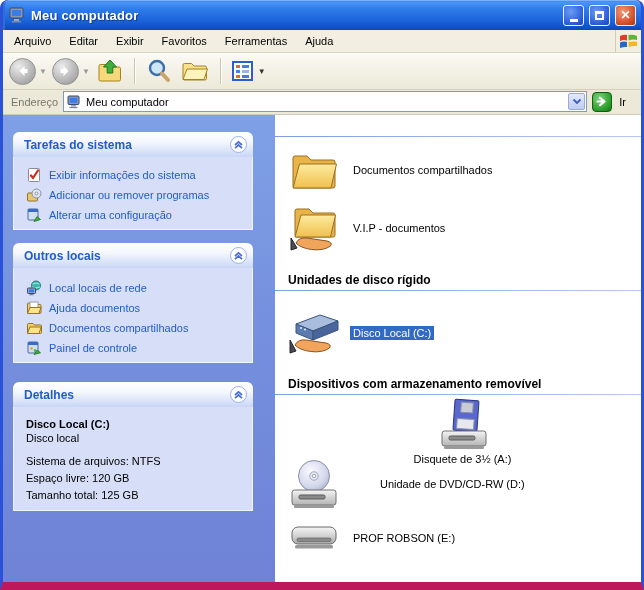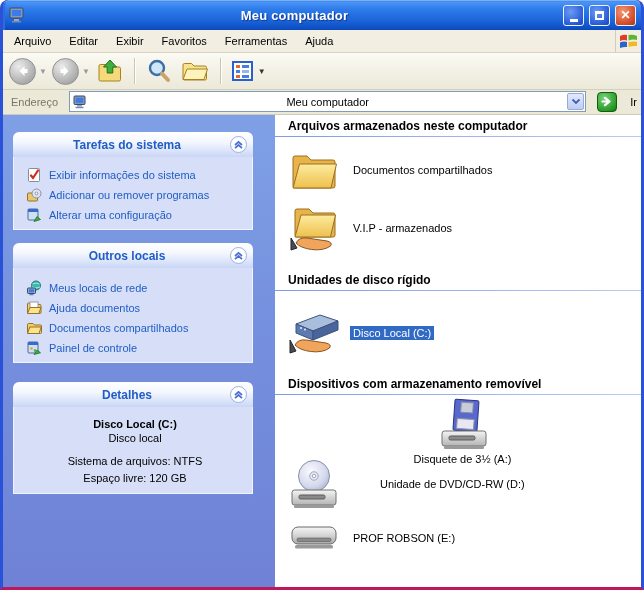--- a/index.html
+++ b/index.html
@@ -1,20 +1,20 @@
 <!DOCTYPE html>
 <html><head>
 <meta charset="utf-8">
 <style>
   * { margin:0; padding:0; box-sizing:border-box; }
   body { font-family:"Liberation Sans", sans-serif; background:#fff; }
   .window{
     width:644px; height:590px; position:relative;
-    border-left:3px solid #2a52d8; border-right:3px solid #2a52d8; border-bottom:3px solid #be185d;
-    border-radius:8px 8px 0 0; overflow:hidden; background:#701a75;text-align:center;
+    border-left:3px solid #2a52d8; border-right:3px solid #2a52d8; border-bottom:8px solid #be185d;
+    border-radius:8px 8px 0 0; overflow:hidden; background:#701a75;
   }
   
   .titlebar{
     height:30px; display:flex; align-items:center; padding:0 5px 0 6px; gap:5px;
     border-radius:6px 6px 0 0;
     background:linear-gradient(180deg,#3a80ee 0%,#4a94f6 8%,#2e7ceb 30%,#1b63d9 70%,#0e51c4 92%,#0a48bc 100%);
     box-shadow:inset 0 1px 0 #7cb0f8, inset 2px 0 0 #2e6cd8;
   }
   .title-text{ flex:1; color:#fff; font-weight:bold; font-size:13px; text-shadow:1px 1px 1px #12398c; letter-spacing:.2px;}
   .tb-btn{ width:21px; height:21px; border-radius:3px; border:1px solid #eef4ff; display:flex; align-items:center; justify-content:center; position:relative; }
@@ -28,27 +28,27 @@
   .menu-item{ font-size:11px; color:#000; padding:3px 9px; cursor:default; }
   .menu-spacer{ flex:1; }
   .winlogo-box{ width:26px; height:22px; display:flex; align-items:center; justify-content:center; border-left:1px solid #d0ccb8; }
   
   .toolbar{ height:37px; background:linear-gradient(180deg,#fbfaf4,#ece9d8); display:flex; align-items:center; padding:0 6px; gap:5px; border-bottom:1px solid #d4d0c0; }
   .nav-circle{ width:27px; height:27px; border-radius:50%; background:radial-gradient(circle at 35% 30%, #ececec,#a8a8a8 75%,#8e8e8e); border:1px solid #909090; display:flex; align-items:center; justify-content:center; }
   .drop-caret{ font-size:8px; color:#9a9a9a; margin-left:-2px; }
   .tool-sep{ width:1px; height:26px; background:#c9c5b4; margin:0 4px; box-shadow:1px 0 0 #fff; }
   .tool-ico{ display:flex; align-items:center; justify-content:center; padding:2px; }
   
-  .addressbar{ height:25px; background:#ece9d8; display:flex; align-items:center; padding:1px 4px 2px 8px; border-bottom:1px solid #cfcbBA; border-bottom:1px solid #cfcbba; gap:11px; }
+  .addressbar{ height:25px; background:#ece9d8; display:flex; align-items:center; padding:1px 4px 2px 8px; border-bottom:1px solid #cfcbBA; border-bottom:1px solid #cfcbba; gap:5px; }
   .addr-label{ font-size:11px; color:#77776a; }
   .addr-combo{ flex:1; height:21px; background:#fff; border:1px solid #7f9db9; display:flex; align-items:center; padding-left:3px; gap:4px; }
   .addr-text{ flex:1; font-size:11px; color:#000; }
   .addr-drop{ width:17px; height:17px; margin-right:1px; background:linear-gradient(180deg,#e4e9fb,#c0cdf0); border:1px solid #98aada; border-radius:2px; display:flex; align-items:center; justify-content:center; }
   .go-btn{ width:20px; height:20px; border-radius:4px; border:1px solid #0f5f0f; background:radial-gradient(circle at 35% 30%, #7cd47c,#2a9c2a 70%,#137813); display:flex; align-items:center; justify-content:center; color:#fff; font-weight:bold; font-size:12px; }
-  .go-label{ font-size:11px; color:#000; margin:0 0 0 2px; }
+  .go-label{ font-size:11px; color:#000; margin:0 11px 0 2px; }
   
   .content{ display:flex; height:472px; }
   .sidebar{ width:272px; position:relative; background:linear-gradient(180deg,#7fa0e6 0%,#7590de 45%,#6f82d6 100%); }
   .panel{ position:absolute; left:10px; width:240px; border-radius:6px 6px 0 0; }
   .panel-header{ height:25px; border-radius:6px 6px 0 0; background:linear-gradient(180deg,#ffffff 0%,#f4f7fe 40%,#c9d6f6 100%);
     display:flex; align-items:center; padding:0 6px 0 11px; }
   .panel-title{ flex:1; font-size:12px; font-weight:bold; color:#215dc6; }
   .chev-circle{ width:17px; height:17px; border-radius:50%; background:#fff; border:1px solid #9ab0e8; display:flex; align-items:center; justify-content:center; }
   .panel-body{ background:#d6dff7; border:1px solid rgba(255,255,255,.65); border-top:none; padding:8px 6px 4px 12px; }
   .task-row{ display:flex; align-items:center; gap:7px; height:20px; cursor:pointer; }
@@ -234,21 +234,21 @@
         </div>
         <div class="panel-body" style="padding-top:10px;">
           <div class="task-row">
             <svg width="16" height="16" viewBox="0 0 16 16">
                 <circle cx="10" cy="5.5" r="4.5" fill="#3ab8b0" stroke="#1a7a74"></circle>
                 <path d="M6.5 4 Q10 2 13.5 4 M6 7 Q10 9 14 7" stroke="#b8ecea" fill="none" stroke-width=".9"></path>
                 <rect x="1.5" y="8" width="8" height="5.5" rx=".8" fill="#9aa8c8" stroke="#3a4a6a"></rect>
                 <rect x="3" y="9.3" width="5" height="3" fill="#3a7de8"></rect>
                 <rect x="3.5" y="14" width="4" height="1.3" fill="#7a88a8"></rect>
               </svg>
-            <span class="task-label">Meus locais de rede</span>
+            <span class="task-label">Local locais de rede</span>
           </div>
           <div class="task-row">
             <svg width="16" height="16" viewBox="0 0 16 16">
                 <path d="M1.5 4 q0-1 1-1 h4 l1.5 1.5 h6 q1 0 1 1 v7 q0 1-1 1 h-11.5 q-1 0-1-1 Z" fill="#f2cf5c" stroke="#96722a"></path>
                 <rect x="4" y="2" width="8" height="8" fill="#fff" stroke="#9a9aaa"></rect>
                 <path d="M1.5 13.5 L4 7.5 L15 7.5 L12.8 13.5 Z" fill="#fce48c" stroke="#96722a"></path>
               </svg>
             <span class="task-label">Ajuda documentos</span>
           </div>
           <div class="task-row">
@@ -278,27 +278,27 @@
             <svg width="11" height="10" viewBox="0 0 11 10">
                 <path d="M2 5 L5.5 1.8 L9 5 M2 8.2 L5.5 5 L9 8.2" fill="none" stroke="#4a6fd8" stroke-width="1.7"></path>
               </svg>
           </span>
         </div>
         <div class="panel-body details-body">
           <div class="det-title">Disco Local (C:)</div>
           <div class="det-type">Disco local</div>
           <div class="det-line">Sistema de arquivos: NTFS</div>
           <div class="det-line">Espaço livre: 120 GB</div>
+          <div class="det-line">Tamanho total: 125 GB</div>
         </div>
       </div>
     </div>
 
     <div class="mainpane">
 
-      <div class="group-header" style="top:4px;">Arquivos armazenados neste computador</div>
       <div class="group-rule" style="top:21px;"></div>
 
       <div class="item-row" style="top:31px; height:48px;">
         <span class="item-icon">
           <svg width="46" height="40" viewBox="0 0 46 40">
             <defs>
                 <linearGradient id="fg1" x1="0" y1="0" x2="0" y2="1">
                   <stop offset="0" stop-color="#fdeb9e"></stop>
                   <stop offset="1" stop-color="#eec04e"></stop>
                 </linearGradient>
@@ -318,21 +318,21 @@
                   <stop offset="0" stop-color="#fdeb9e"></stop>
                   <stop offset="1" stop-color="#eec04e"></stop>
                 </linearGradient>
               </defs>
             <path d="M6 7 q0-2 2-2 h12 l4 4 h20 q2 0 2 2 v20 q0 2-2 2 H8 q-2 0-2-2 Z" fill="#e8b348" stroke="#9c6f1e"></path>
             <path d="M6 33 L12 11 L46.5 11 L41.5 33 Z" fill="url(#fg2)" stroke="#9c6f1e"></path>
             <path d="M2 34 L8 44 L2 46 Z" fill="#4a4a52" stroke="#26262c"></path>
             <path d="M7 39 q3-6 11-5 l20 3 q6 1.5 3.5 5 q-7 5-19 3.5 q-11-1.5-15.5-6.5 z" fill="#f0a45c" stroke="#8a5520"></path>
           </svg>
         </span>
-        <span class="item-label">V.I.P - armazenados</span>
+        <span class="item-label">V.I.P - documentos</span>
       </div>
 
       <div class="group-header" style="top:158px;">Unidades de disco rígido</div>
       <div class="group-rule" style="top:175px;"></div>
 
       <div class="item-row" style="top:194px; height:48px;">
         <span class="item-icon">
           <svg width="52" height="46" viewBox="0 0 52 46">
             <path d="M8 14 L32 5 L50 11 L25 21 Z" fill="#a9bddc" stroke="#3c557e"></path>
             <path d="M8 14 L25 21 L25 30 L8 23 Z" fill="#5c7bb0" stroke="#3c557e"></path>

